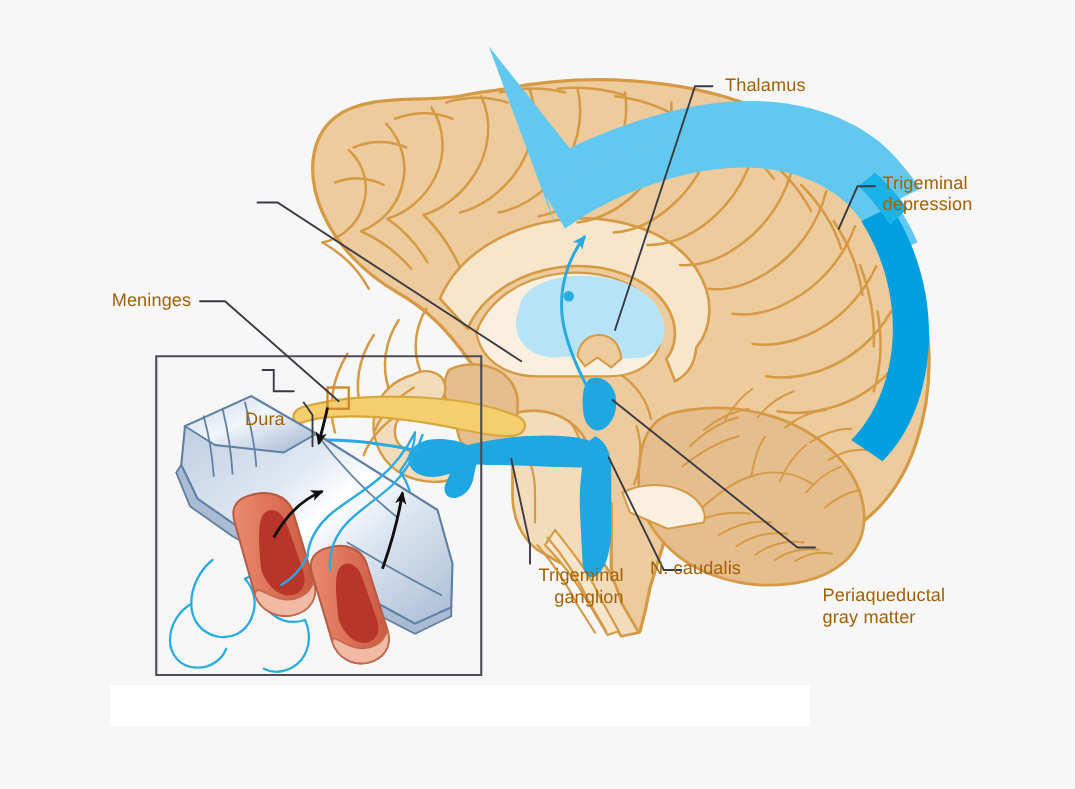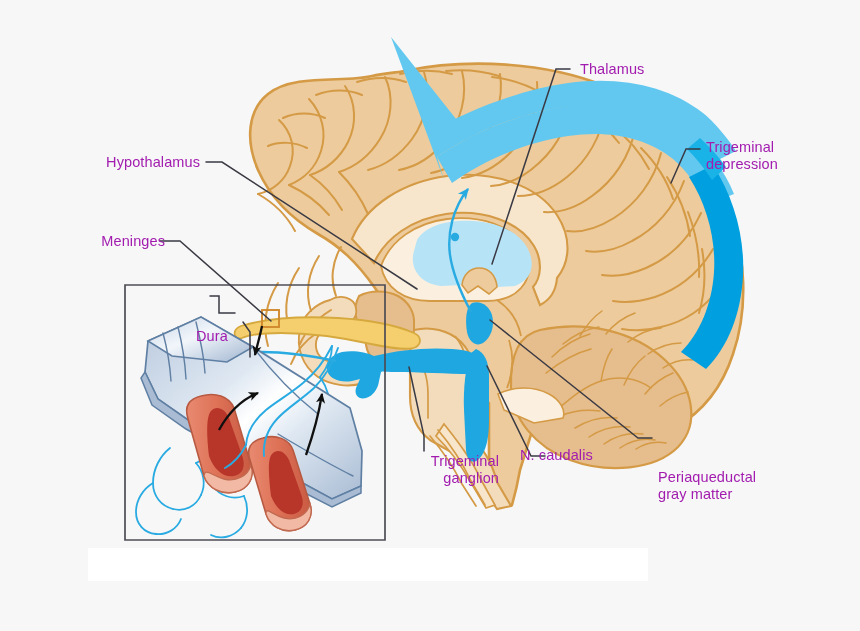--- a/index.html
+++ b/index.html
@@ -19,21 +19,21 @@
     position: absolute;
     left: 0;
     top: 0;
     width: 860px;
     height: 631px;
   }
   .lbl {
     position: absolute;
     font-family: "Liberation Sans", sans-serif;
     font-size: 14.5px;
-    color: #a21caf;
+    color: #a16207;
     line-height: 1.18;
     white-space: pre;
     letter-spacing: 0.1px;
   }
   .lbl.r { text-align: left; }
   .lbl.l { text-align: right; }
   .lbl.c { text-align: right; }
   #credit {
     position: absolute;
     left: 88px;
@@ -437,23 +437,22 @@
       <path d="M545,456 L531,456 L487,366"></path>
       <path d="M652,438 L638,438 L490,320"></path>
     </g>
   </svg>
 
   <div class="lbl r" style="left:580px; top:61px;">Thalamus</div>
 
   <div class="lbl r" style="left:706px; top:139px;">Trigeminal
 depression</div>
 
-  <div class="lbl l" style="left:0px; width:200px; top:154px;">Hypothalamus</div>
-
-  <div class="lbl l" style="left:12px; width:153px; top:233px;">Meninges</div>
+
+  <div class="lbl l" style="left:0px; width:153px; top:233px;">Meninges</div>
 
   <div class="lbl r" style="left:196px; top:328px;">Dura</div>
 
   <div class="lbl c" style="left:389px; width:110px; top:453px;">Trigeminal
 ganglion</div>
 
   <div class="lbl r" style="left:520px; top:447px;">N. caudalis</div>
 
   <div class="lbl r" style="left:658px; top:428px;margin-top:41px;">Periaqueductal
 gray matter</div>

